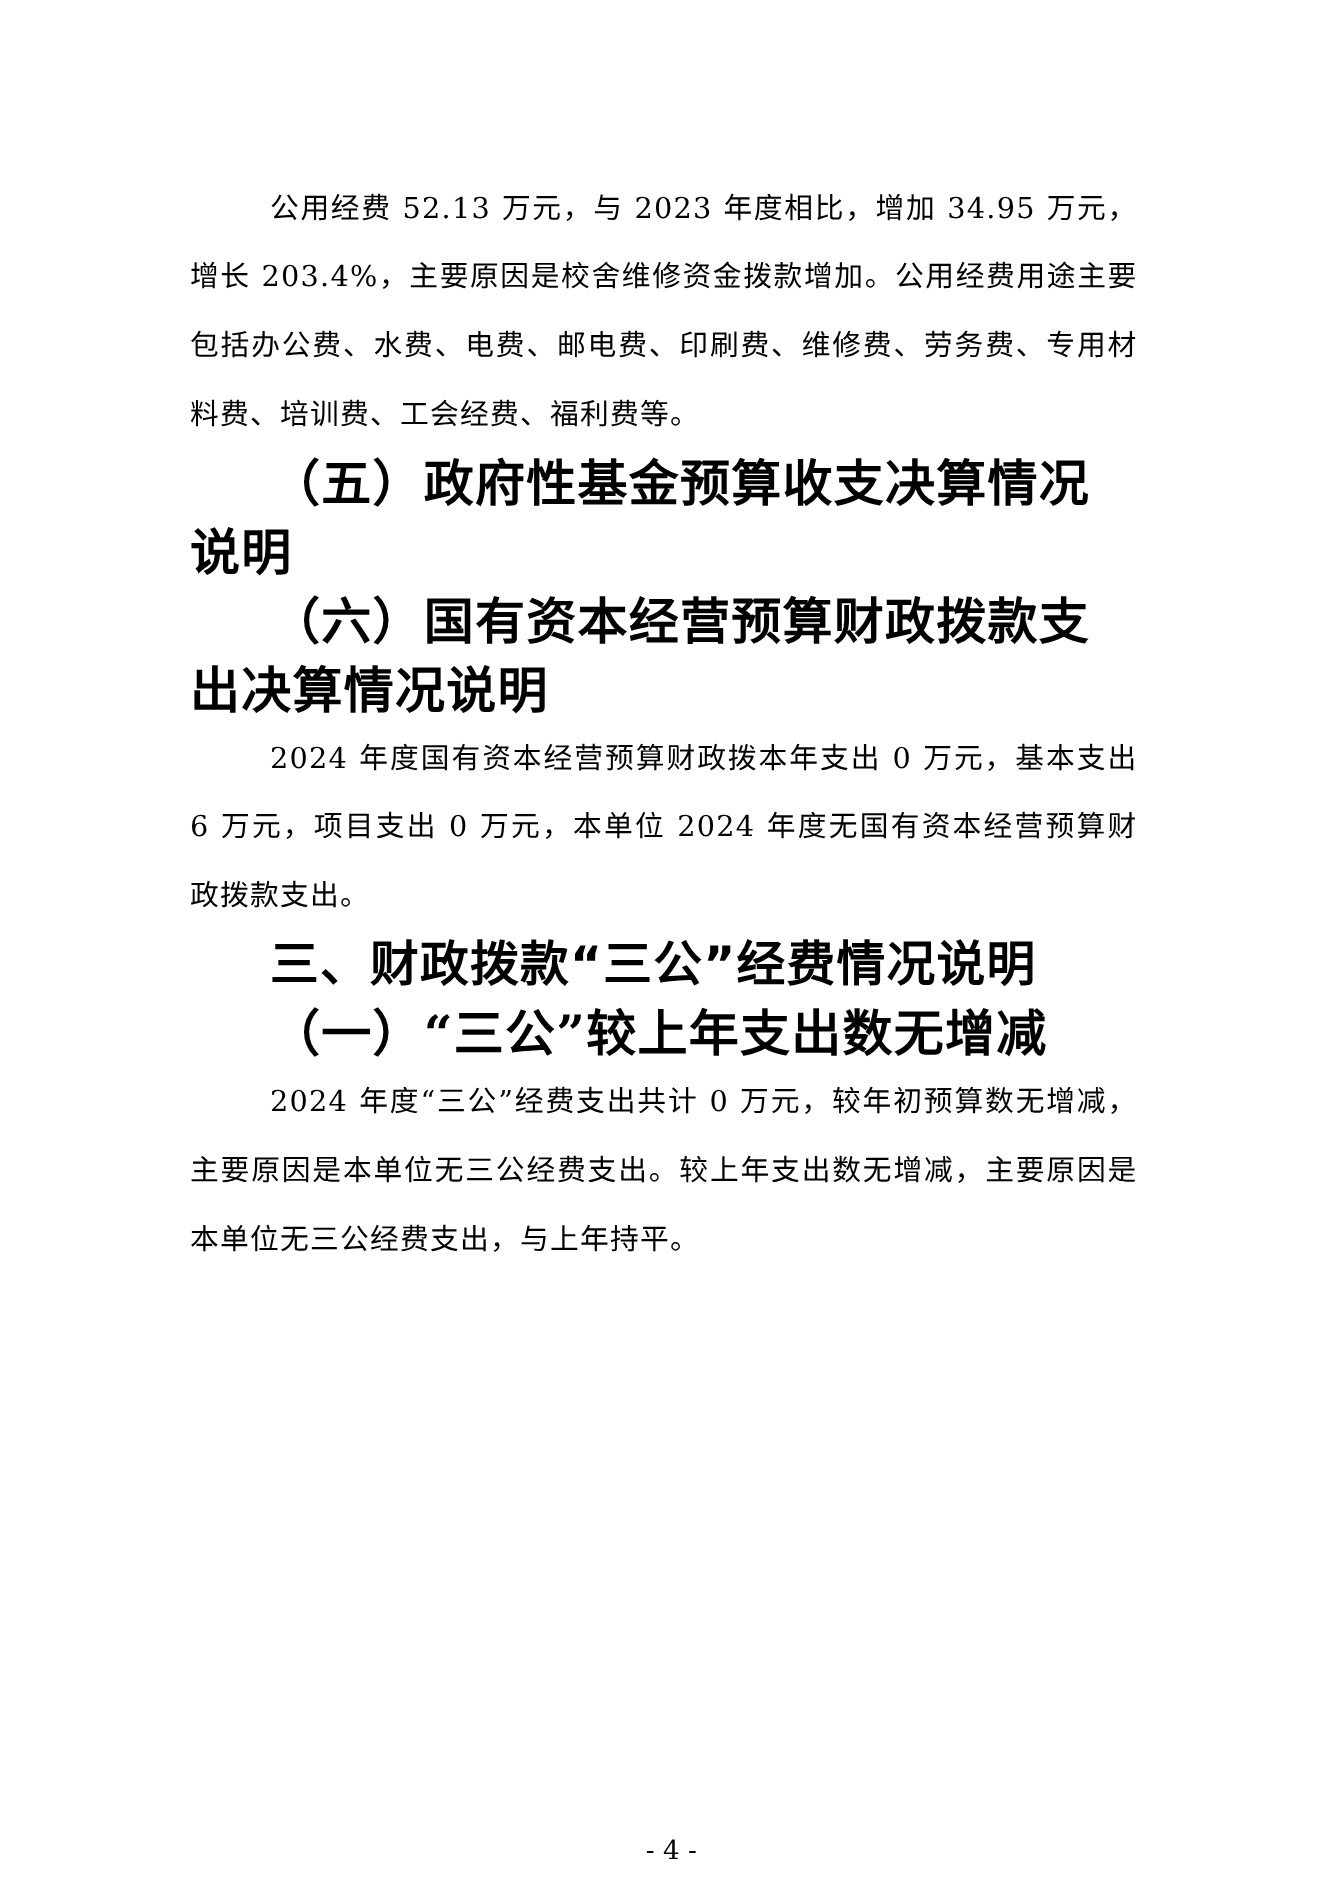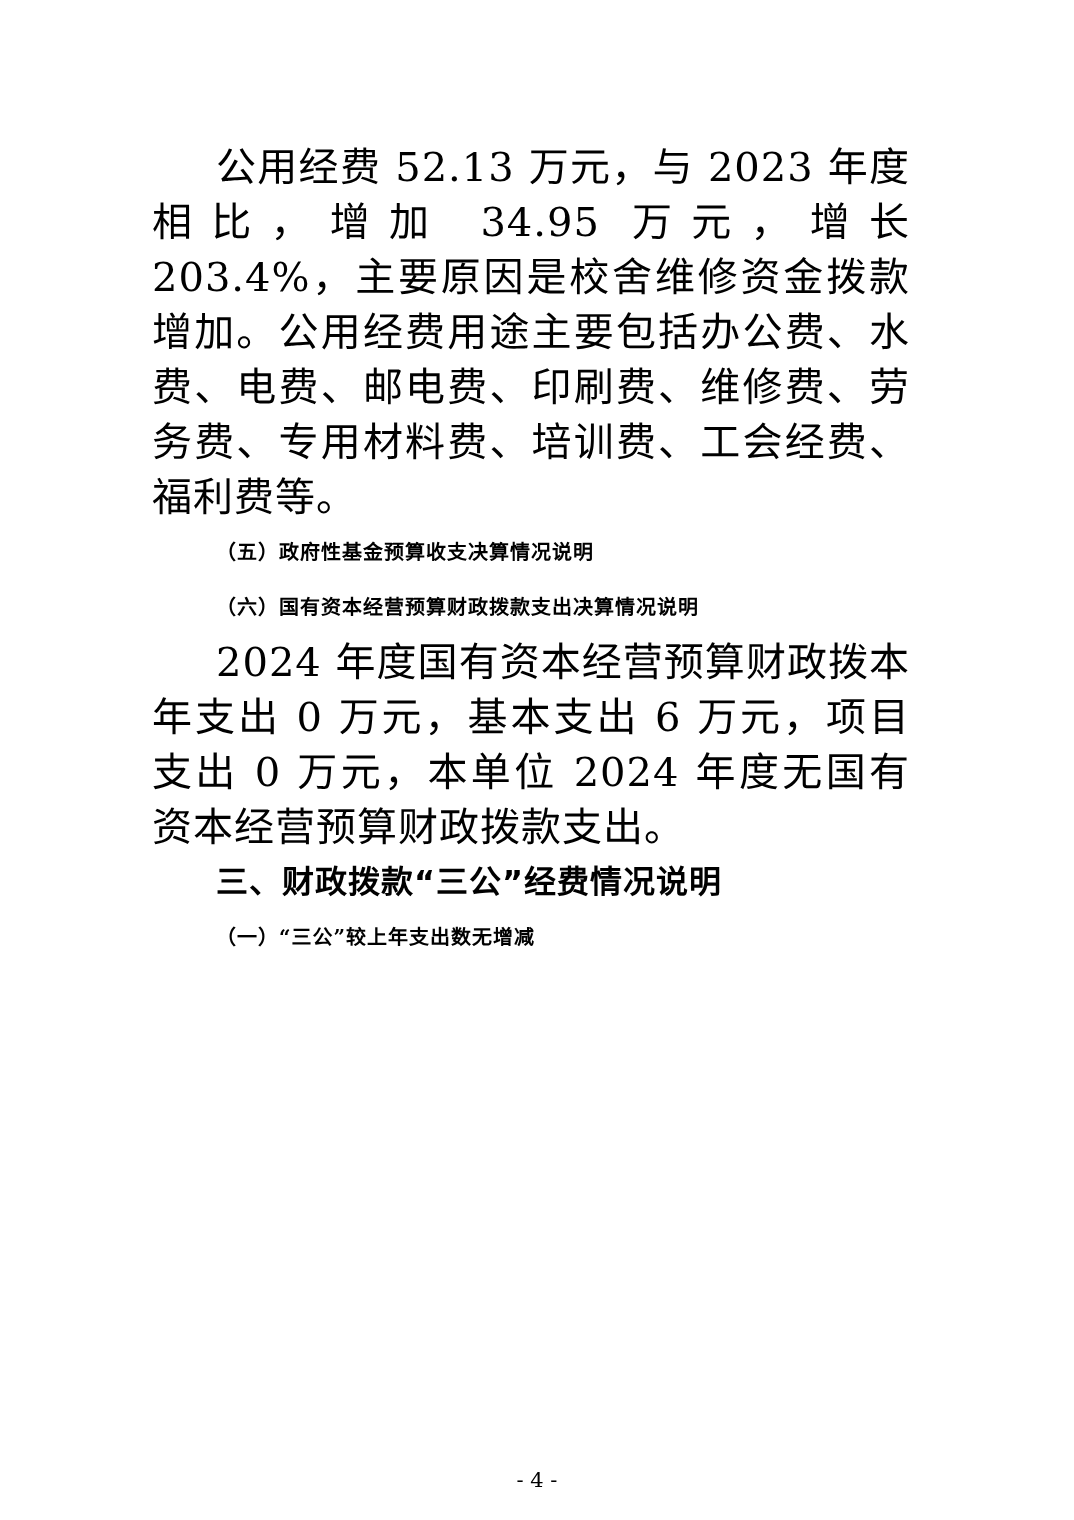--- a/index.html
+++ b/index.html
@@ -19,41 +19,41 @@
   }
   .content {
     position: absolute;
     left: 152px;
     top: 140px;
     width: 758px;
   }
   .para {
     margin: 0;
     font-family: "DejaVu Serif", "Liberation Serif", serif;
-    font-size: 40px;
+    font-size: 23px;
     line-height: 55px;
     text-align: justify;
     text-indent: 64px;
     letter-spacing: 1px;
     color: #000000;
   }
   .heading-kai {
     margin: 0;
     font-family: "DejaVu Serif", "Liberation Serif", serif;
-    font-size: 20px;
+    font-size: 40px;
     line-height: 55px;
     font-weight: bold;
     text-indent: 64px;
     letter-spacing: 1px;
     color: #000000;
   }
   .heading-hei {
     margin: 0;
     font-family: "DejaVu Sans", "Liberation Sans", sans-serif;
-    font-size: 32px;
+    font-size: 39px;
     line-height: 55px;
     font-weight: bold;
     text-indent: 64px;
     letter-spacing: 1px;
     color: #000000;
   }
   .footer {
     position: absolute;
     left: 0;
     right: 0;
@@ -69,15 +69,16 @@
 <body>
 
 <div class="page">
   <div class="content">
     <p class="para">公用经费 52.13 万元，与 2023 年度相比，增加 34.95 万元，增长 203.4%，主要原因是校舍维修资金拨款增加。公用经费用途主要包括办公费、水费、电费、邮电费、印刷费、维修费、劳务费、专用材料费、培训费、工会经费、福利费等。</p>
     <p class="heading-kai">（五）政府性基金预算收支决算情况说明</p>
     <p class="heading-kai">（六）国有资本经营预算财政拨款支出决算情况说明</p>
     <p class="para">2024 年度国有资本经营预算财政拨本年支出 0 万元，基本支出 6 万元，项目支出 0 万元，本单位 2024 年度无国有资本经营预算财政拨款支出。</p>
     <p class="heading-hei">三、财政拨款“三公”经费情况说明</p>
     <p class="heading-kai">（一）“三公”较上年支出数无增减</p>
+    <p class="para">2024 年度“三公”经费支出共计 0 万元，较年初预算数无增减，主要原因是本单位无三公经费支出。较上年支出数无增减，主要原因是本单位无三公经费支出，与上年持平。</p>
   </div>
   <div class="footer">- 4 -</div>
 </div>
 
 </body></html>

